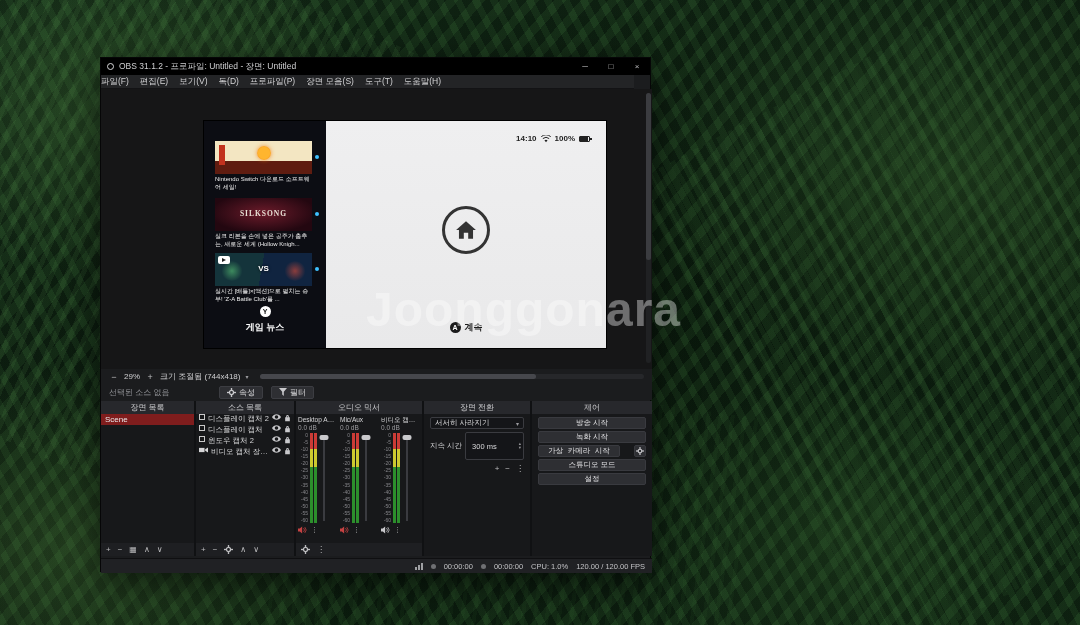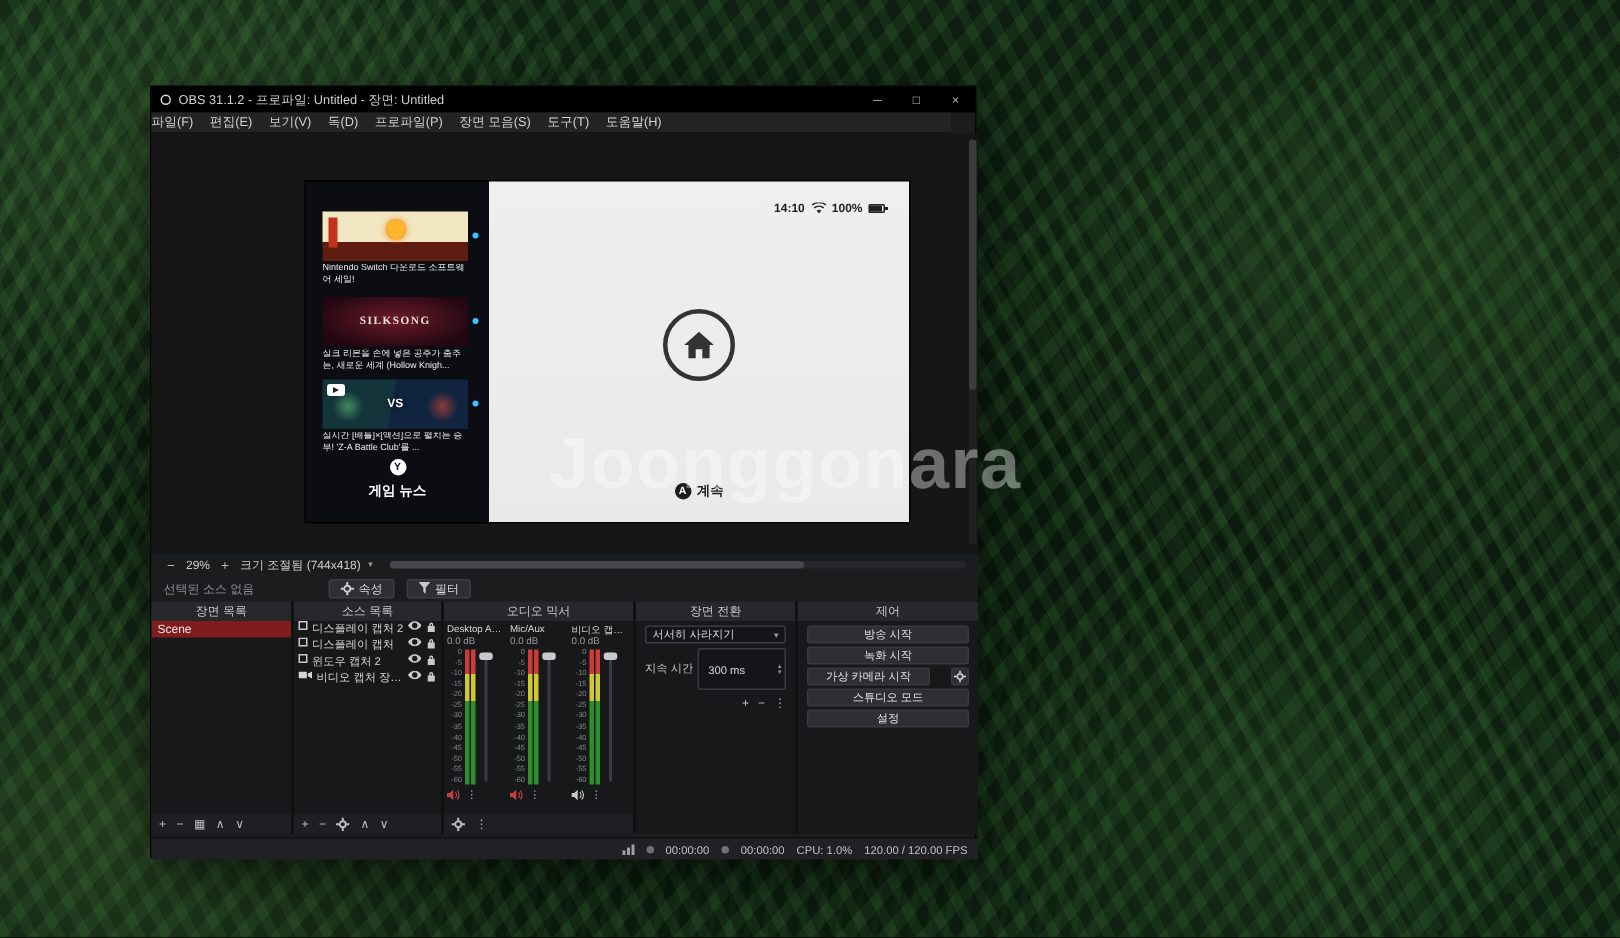--- a/index.html
+++ b/index.html
@@ -159,21 +159,21 @@
   .spin { flex:1; height:28px; background:#141518; border:1px solid #3a3b40; border-radius:2px;
           display:flex; align-items:center; justify-content:space-between; padding:0 2px 0 6px;
           font-size:7.5px; color:#d8d8da; }
   .spin-arrows { display:flex; flex-direction:column; font-size:4.5px; line-height:4px; color:#9a9a9e; }
   .trans-tools { display:flex; justify-content:flex-end; gap:6px; margin-top:4px; font-size:8px; color:#bdbdbf; }
 
   .dock-controls { left:431px; width:120px; }
   .ctrl-body { padding:3px 6px; display:flex; flex-direction:column; gap:2px; }
   .cbtn { height:12px; background:#2e2f33; border:1px solid #393a3f; border-radius:2px; font-size:7.5px;
           color:#e2e2e4; display:flex; align-items:center; justify-content:center; white-space:nowrap; }
-  .vcam-row { display:flex; gap:14px; }
+  .vcam-row { display:flex; gap:14px;font-family:Liberation Mono, monospace; }
   .vcam-row .cbtn { flex:1; }
   .gearbtn { width:12px; height:12px; background:#2e2f33; border:1px solid #393a3f; border-radius:2px;
              display:flex; align-items:center; justify-content:center; flex:none; }
 
   
   .statusbar { position:absolute; left:0; top:500px; width:551px; height:15px; background:#202124;
                border-top:1px solid #0f0f11; display:flex; align-items:center; justify-content:flex-end;
                gap:8px; padding:0 7px; font-size:7.5px; color:#c3c3c6; }
   .sigbars { display:flex; align-items:flex-end; gap:1px; }
   .sigbars i { display:block; width:2px; background:#9fa0a3; }

